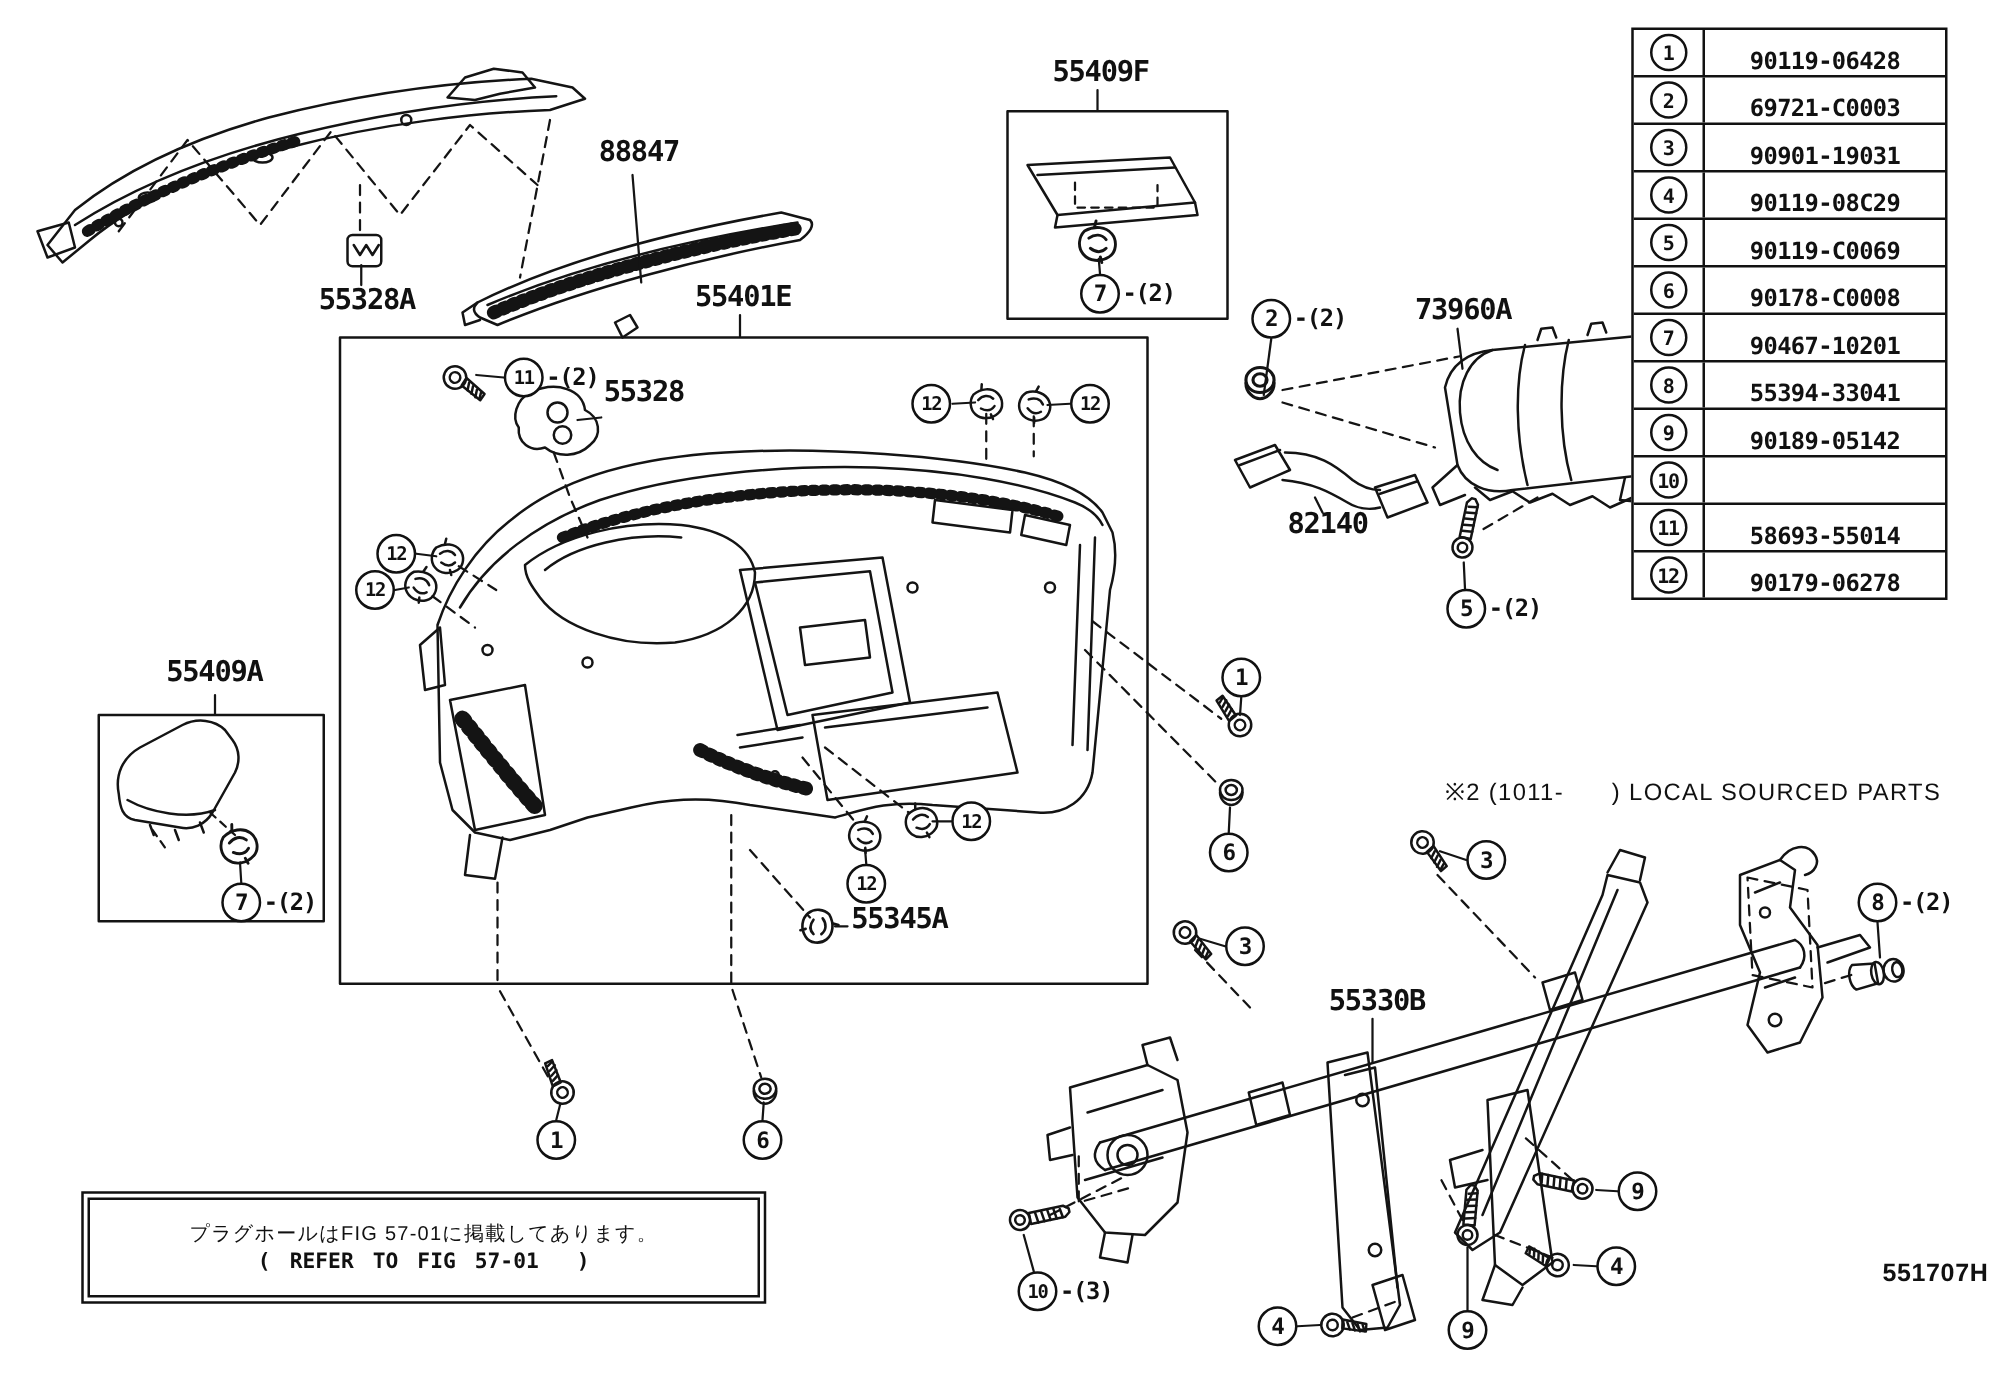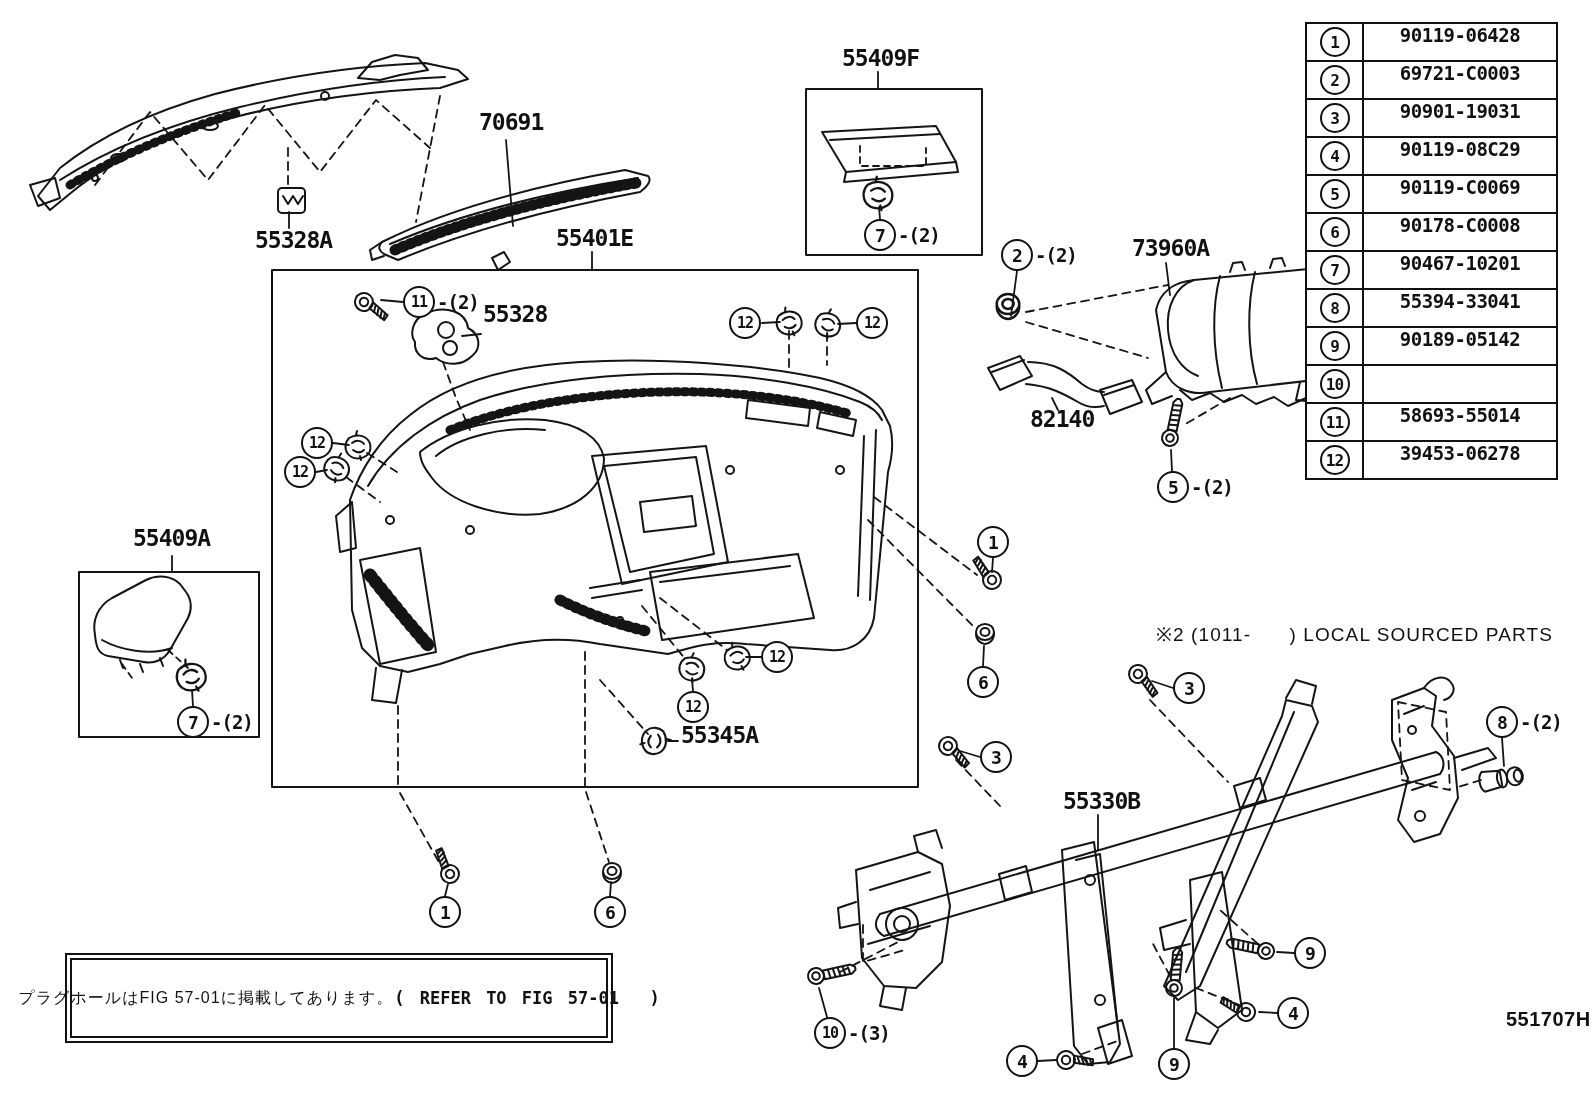--- a/index.html
+++ b/index.html
@@ -19,30 +19,30 @@
   .cc2{font-size:15px}
   .cs{font:bold 19px "DejaVu Sans Mono",monospace;margin-left:2px;letter-spacing:-1px;white-space:pre}
   .cs:empty{display:none}
   
   .ptable{position:absolute;left:1305px;top:22px;width:253px;border:2px solid #111;background:#fff}
   .trow{display:flex;border-top:2px solid #111}
   .trow:first-child{border-top:none}
   .tnum{width:57px;border-right:2px solid #111;display:flex;align-items:center;justify-content:center;padding:3px 0}
   .tcirc{width:30px;height:30px;border:2px solid #111;border-radius:50%;display:flex;align-items:center;
          justify-content:center;font:bold 16px "DejaVu Sans Mono",monospace;letter-spacing:-1px}
-  .tpart{flex:1;display:flex;flex-direction:column;justify-content:flex-start;align-items:center;min-height:34px;
+  .tpart{flex:1;display:flex;flex-direction:column;justify-content:flex-end;align-items:center;min-height:34px;
          font:bold 19px "DejaVu Sans Mono",monospace;letter-spacing:-0.5px;white-space:pre}
   .trow.tall .tpart{align-items:flex-start;padding-left:8px;min-height:70px;line-height:1.75}
   .tline:empty{display:none}
   
   .fnotes{position:absolute;left:1156px;top:566px;font:19px "Liberation Sans",sans-serif;
           letter-spacing:1.1px;white-space:pre;line-height:1.45}
   
   .notebox{position:absolute;left:65px;top:953px;width:548px;height:90px;border:2px solid #111;padding:3px;background:#fff}
-  .notebox .inner{border:2px solid #111;width:100%;height:100%;display:flex;flex-direction:row;
+  .notebox .inner{border:2px solid #111;width:100%;height:100%;display:flex;flex-direction:column;
                   align-items:center;justify-content:center;gap:1px}
   .nb-jp{font:16px "Liberation Sans",sans-serif;letter-spacing:1px;white-space:pre}
   .nb-en{font:17px "Liberation Sans",sans-serif;word-spacing:4px;white-space:pre}
   .nb-ref{font:bold 17px "DejaVu Sans Mono",monospace;word-spacing:5px;white-space:pre}
   
   .dcode{position:absolute;left:1506px;top:1008px;font:bold 20px "Liberation Sans",sans-serif;letter-spacing:0.5px}
 </style>
 </head>
 <body>
 
@@ -303,21 +303,21 @@
     <path d="M1258,944 L1220,910"></path>
     <path d="M1242,1006 L1196,988"></path>
     <path d="M1170,976 L1152,942"></path>
     <path d="M1082,1054 L1120,1040"></path>
     <path d="M860,146 L860,166 L926,166 L926,148" stroke-dasharray="6,5"></path>
     <path d="M168,650 L188,668" stroke-dasharray="6,5"></path>
     <path d="M122,664 L132,678" stroke-dasharray="6,5"></path>
   </g>
 </svg>
 
-<div class="plabel" style="left:479px;top:111px">70691</div>
+<div class="plabel" style="left:479px;top:111px">88847</div>
 <div class="plabel" style="left:255px;top:229px">55328A</div>
 <div class="plabel" style="left:556px;top:227px">55401E</div>
 <div class="plabel" style="left:842px;top:47px">55409F</div>
 <div class="plabel" style="left:1132px;top:237px">73960A</div>
 <div class="plabel" style="left:1030px;top:408px">82140</div>
 <div class="plabel" style="left:133px;top:527px">55409A</div>
 <div class="plabel" style="left:483px;top:303px">55328</div>
 <div class="plabel" style="left:681px;top:724px">55345A</div>
 <div class="plabel" style="left:1063px;top:790px">55330B</div>
 
@@ -461,21 +461,21 @@
   <div class="trow">
         <div class="tnum">
           <span class="tcirc">11</span>
         </div>
         <div class="tpart"><span class="tline">58693-55014</span></div>
       </div>
   <div class="trow">
         <div class="tnum">
           <span class="tcirc">12</span>
         </div>
-        <div class="tpart"><span class="tline">39453-06278</span></div>
+        <div class="tpart"><span class="tline">90179-06278</span></div>
       </div>
 </div>
 
 <div class="fnotes">
   <div>※2 (1011-      ) LOCAL SOURCED PARTS</div>
 </div>
 
 <div class="notebox">
   <div class="inner">
     <div class="nb-jp">プラグホールはFIG 57-01に掲載してあります。</div>

